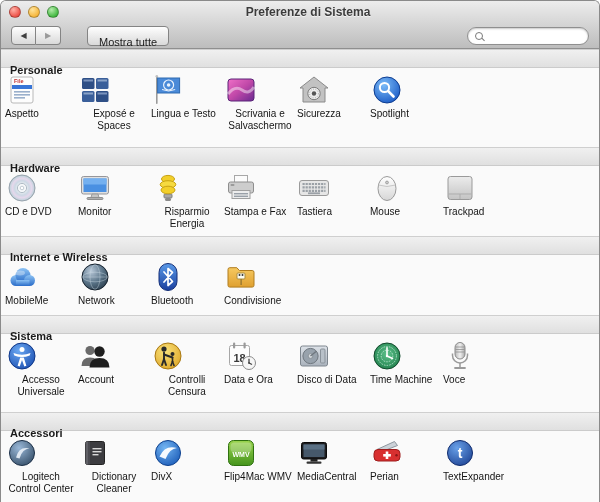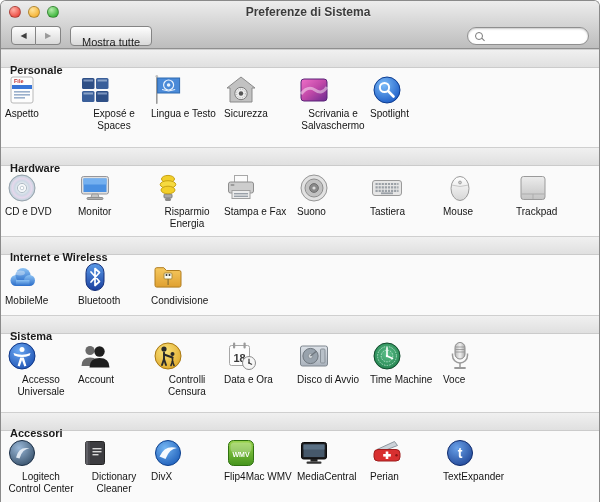--- a/index.html
+++ b/index.html
@@ -22,21 +22,21 @@
                   color:#3c3c3c; text-shadow:0 1px 0 rgba(255,255,255,0.65); pointer-events:none; }
 
   
   .toolbar { height:26px; background:linear-gradient(#d6d6d6,#bdbdbd); border-bottom:1px solid #8f8f8f;
              display:flex; align-items:center; padding:0 10px; }
   .nav-group { display:flex; }
   .nav-btn { width:25px; height:19px; border:1px solid #848484; background:linear-gradient(#fefefe,#d9d9d9);
              font-size:8px; color:#3f3f3f; display:flex; align-items:center; justify-content:center; cursor:default; }
   .nav-btn.back { border-radius:4px 0 0 4px; }
   .nav-btn.fwd { border-radius:0 4px 4px 0; border-left:none; color:#9a9a9a; }
-  .show-all { margin-left:9px; height:19px; padding:9px 11px; border:1px solid #848484; border-radius:4px;
+  .show-all { margin-left:26px; height:19px; padding:9px 11px; border:1px solid #848484; border-radius:4px;
               background:linear-gradient(#fefefe,#d9d9d9); font-size:11px; color:#1c1c1c;
               font-family:"Liberation Sans",sans-serif; cursor:default; }
   .search { margin-left:auto; width:122px; height:18px; border:1px solid #8f8f8f; border-radius:9px;
             background:#fff; display:flex; align-items:center; padding:0 7px; gap:4px;
             box-shadow:inset 0 1px 2px rgba(0,0,0,0.22); }
   .mag { width:8px; height:8px; min-width:8px; border:1.4px solid #7a7a7a; border-radius:50%; position:relative; }
   .mag::after { content:""; position:absolute; width:4px; height:1.4px; background:#7a7a7a;
                 transform:rotate(45deg); left:5px; top:6.5px; }
   .search input { border:none; outline:none; flex:1; min-width:0; font-size:11px; background:transparent;
                   font-family:"Liberation Sans",sans-serif; }
@@ -135,44 +135,44 @@
             <circle cx="17.6" cy="12" r="1.8" fill="#eaf2fc"></circle>
             <path d="M11 16.5 q6.6 3 13.2 0" stroke="#eaf2fc" stroke-width="1" fill="none"></path>
           </svg>
         </div>
         <div class="label">Lingua e Testo</div>
       </div>
 
       <div class="tile">
         <div class="icon">
           <svg viewBox="0 0 34 34">
+            <defs>
+                <linearGradient id="gscr" x1="0" y1="0" x2="1" y2="1">
+                  <stop offset="0" stop-color="#f070c8"></stop>
+                  <stop offset="0.5" stop-color="#c048a8"></stop>
+                  <stop offset="1" stop-color="#6a2a90"></stop>
+                </linearGradient>
+              </defs>
+            <rect x="4" y="6" width="26" height="22" rx="3" fill="url(#gscr)" stroke="#5a2478"></rect>
+            <path d="M4 21 Q11 12 18 17 T30 14" stroke="#ffffff" stroke-opacity="0.45" stroke-width="3" fill="none"></path>
+          </svg>
+        </div>
+        <div class="label">Scrivania e Salvaschermo</div>
+      </div>
+
+      <div class="tile">
+        <div class="icon">
+          <svg viewBox="0 0 34 34">
             <path d="M17 4 L31 15 H28 V29 H6 V15 H3 Z" fill="#c2c2c2" stroke="#8a8a8a"></path>
             <circle cx="17" cy="20.5" r="6.2" fill="#ededed" stroke="#7a7a7a"></circle>
             <circle cx="17" cy="20.5" r="4.4" fill="none" stroke="#9a9a9a" stroke-width="0.8" stroke-dasharray="1 1.4"></circle>
             <circle cx="17" cy="20.5" r="2.2" fill="#555555"></circle>
           </svg>
         </div>
         <div class="label">Sicurezza</div>
-      </div>
-
-      <div class="tile">
-        <div class="icon">
-          <svg viewBox="0 0 34 34">
-            <defs>
-                <linearGradient id="gscr" x1="0" y1="0" x2="1" y2="1">
-                  <stop offset="0" stop-color="#f070c8"></stop>
-                  <stop offset="0.5" stop-color="#c048a8"></stop>
-                  <stop offset="1" stop-color="#6a2a90"></stop>
-                </linearGradient>
-              </defs>
-            <rect x="4" y="6" width="26" height="22" rx="3" fill="url(#gscr)" stroke="#5a2478"></rect>
-            <path d="M4 21 Q11 12 18 17 T30 14" stroke="#ffffff" stroke-opacity="0.45" stroke-width="3" fill="none"></path>
-          </svg>
-        </div>
-        <div class="label">Scrivania e Salvaschermo</div>
       </div>
 
       <div class="tile">
         <div class="icon">
           <svg viewBox="0 0 34 34">
             <defs>
                 <radialGradient id="gspot" cx="0.38" cy="0.3" r="0.85">
                   <stop offset="0" stop-color="#7cbcf8"></stop>
                   <stop offset="1" stop-color="#1050c0"></stop>
                 </radialGradient>
@@ -247,31 +247,20 @@
             <rect x="4.5" y="11" width="25" height="11" rx="2" fill="#cdcdcd" stroke="#8e8e8e"></rect>
             <rect x="6.5" y="13" width="4" height="2" rx="1" fill="#9a9a9a"></rect>
             <rect x="8" y="19.5" width="18" height="8" fill="#ececec" stroke="#a0a0a0"></rect>
             <rect x="10" y="22" width="14" height="1.4" fill="#99a0a8"></rect>
             <rect x="10" y="24.6" width="14" height="1.4" fill="#99a0a8"></rect>
           </svg>
         </div>
         <div class="label">Stampa e Fax</div>
       </div>
 
-      <div class="tile">
-        <div class="icon">
-          <svg viewBox="0 0 34 34">
-            <circle cx="17" cy="17" r="13" fill="#e2e2e2" stroke="#969696"></circle>
-            <circle cx="17" cy="17" r="9" fill="#c2c2c2" stroke="#8e8e8e"></circle>
-            <circle cx="17" cy="17" r="4.4" fill="#8a8a8a" stroke="#707070"></circle>
-            <circle cx="17" cy="17" r="1.6" fill="#dcdcdc"></circle>
-          </svg>
-        </div>
-        <div class="label">Suono</div>
-      </div>
 
       <div class="tile">
         <div class="icon">
           <svg viewBox="0 0 34 34">
             <rect x="2.5" y="9.5" width="29" height="15" rx="2.5" fill="#e6e6e6" stroke="#9a9a9a"></rect>
             <line x1="5.5" y1="13" x2="28.5" y2="13" stroke="#9aa0a6" stroke-width="2.2" stroke-dasharray="2.2 0.9"></line>
             <line x1="5.5" y1="16.4" x2="28.5" y2="16.4" stroke="#9aa0a6" stroke-width="2.2" stroke-dasharray="2.2 0.9"></line>
             <line x1="5.5" y1="19.8" x2="28.5" y2="19.8" stroke="#9aa0a6" stroke-width="2.2" stroke-dasharray="2.2 0.9"></line>
             <rect x="11" y="21.4" width="12" height="1.8" fill="#9aa0a6"></rect>
           </svg>
@@ -336,20 +325,38 @@
               <circle cx="18" cy="15.5" r="7.5"></circle>
               <circle cx="24.5" cy="20.5" r="5.5"></circle>
               <rect x="11" y="20" width="13.5" height="6"></rect>
             </g>
             <ellipse cx="15" cy="13" rx="5" ry="2.4" fill="#ffffff" opacity="0.35"></ellipse>
           </svg>
         </div>
         <div class="label">MobileMe</div>
       </div>
 
+      <div class="tile">
+        <div class="icon">
+          <svg viewBox="0 0 34 34">
+            <defs>
+                <radialGradient id="gnet" cx="0.35" cy="0.28" r="0.9">
+                  <stop offset="0" stop-color="#b8c8d8"></stop>
+                  <stop offset="0.5" stop-color="#5a7488"></stop>
+                  <stop offset="1" stop-color="#1e2e3c"></stop>
+                </radialGradient>
+              </defs>
+            <circle cx="17" cy="17" r="13" fill="url(#gnet)" stroke="#16222e"></circle>
+            <ellipse cx="17" cy="17" rx="12.2" ry="4.8" fill="none" stroke="#cddae4" stroke-width="0.7" opacity="0.6"></ellipse>
+            <ellipse cx="17" cy="17" rx="5" ry="12.2" fill="none" stroke="#cddae4" stroke-width="0.7" opacity="0.6"></ellipse>
+            <line x1="4.5" y1="17" x2="29.5" y2="17" stroke="#cddae4" stroke-width="0.7" opacity="0.6"></line>
+          </svg>
+        </div>
+        <div class="label">Network</div>
+      </div>
 
       <div class="tile">
         <div class="icon">
           <svg viewBox="0 0 34 34">
             <defs>
                 <linearGradient id="gbt" x1="0" y1="0" x2="0" y2="1">
                   <stop offset="0" stop-color="#5a9ae8"></stop>
                   <stop offset="1" stop-color="#1a3f9e"></stop>
                 </linearGradient>
               </defs>
@@ -476,21 +483,21 @@
                   <stop offset="1" stop-color="#aab2bc"></stop>
                 </linearGradient>
               </defs>
             <rect x="3.5" y="7" width="27" height="20" rx="2" fill="url(#ghd)" stroke="#7e868e"></rect>
             <circle cx="13.5" cy="17" r="7.6" fill="#98a2ac" stroke="#6e767e"></circle>
             <circle cx="13.5" cy="17" r="2.4" fill="#d6dade" stroke="#8a9298"></circle>
             <line x1="13.5" y1="17" x2="19" y2="12.5" stroke="#6e767e" stroke-width="1.4"></line>
             <rect x="23.5" y="10" width="4.5" height="14" rx="1" fill="#b8c0c8" stroke="#8a929a"></rect>
           </svg>
         </div>
-        <div class="label">Disco di Avvio</div>
+        <div class="label">Disco di Data</div>
       </div>
 
       <div class="tile">
         <div class="icon">
           <svg viewBox="0 0 34 34">
             <defs>
                 <radialGradient id="gtm" cx="0.5" cy="0.42" r="0.75">
                   <stop offset="0" stop-color="#5cc08a"></stop>
                   <stop offset="0.7" stop-color="#2a8a56"></stop>
                   <stop offset="1" stop-color="#175c38"></stop>

